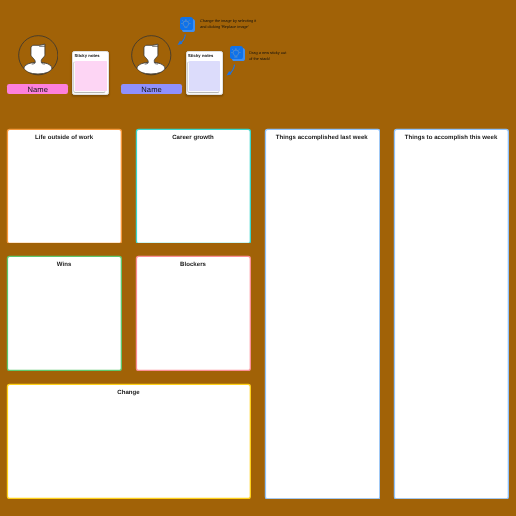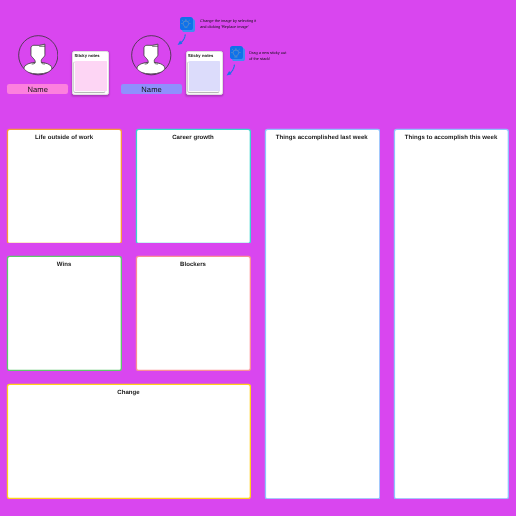--- a/index.html
+++ b/index.html
@@ -1,20 +1,20 @@
 <!DOCTYPE html>
 <html><head>
 <meta charset="utf-8">
 <title>Team check-in board</title>
 <style>
   html,body{margin:0;padding:0;}
   body{width:516px;height:516px;background:#ffffff;overflow:hidden;
        font-family:"Liberation Sans",sans-serif;
        -webkit-font-smoothing:antialiased;text-rendering:geometricPrecision;}
-  .stage{position:relative;width:516px;height:516px;background:#d946ef;
+  .stage{position:relative;width:516px;height:516px;background:#a16207;
          filter:saturate(1);}
 
   
   .avatar{position:absolute;width:40.5px;height:40.5px;}
   .avatar svg{display:block;width:100%;height:100%;}
   .namebar{position:absolute;height:9.8px;border-radius:2.2px;
            display:flex;align-items:center;justify-content:center;}
   .namebar .nm{font-size:7.6px;color:#141414;letter-spacing:.1px;
                 position:relative;top:0.7px;}
 

